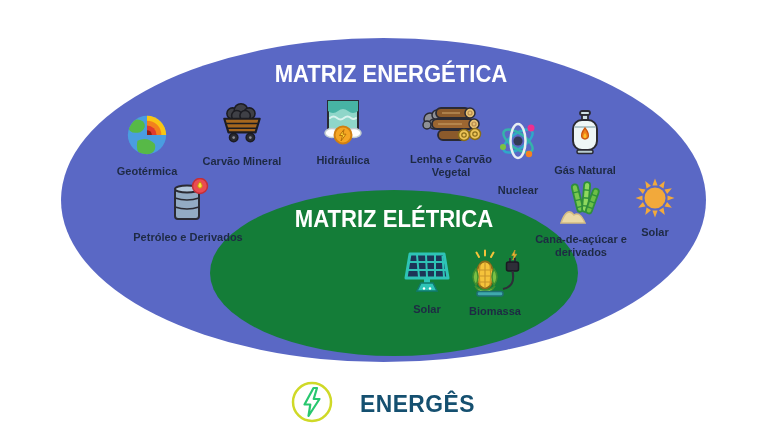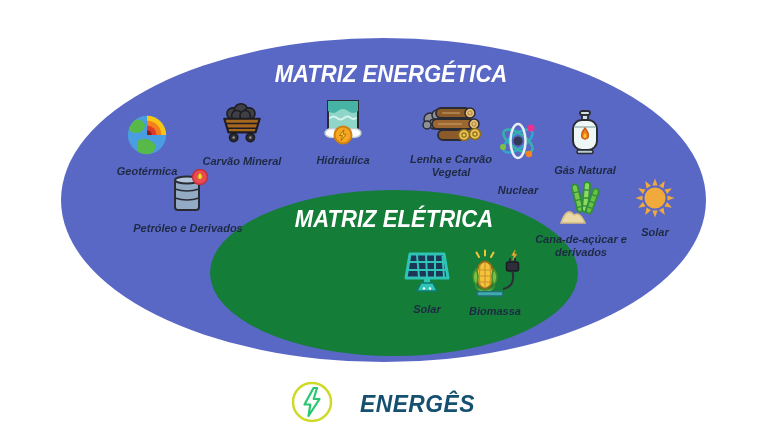--- a/index.html
+++ b/index.html
@@ -1,31 +1,31 @@
 <!DOCTYPE html>
 <html><head>
 <meta charset="utf-8">
 <style>
   html,body{margin:0;padding:0;background:#ffffff;}
   #canvas{position:relative;width:768px;height:432px;background:#ffffff;overflow:hidden;
-          font-family:"Liberation Sans",sans-serif;font-style:italic;}
+          font-family:"Liberation Sans",sans-serif;}
   .ellipse{position:absolute;border-radius:50%;}
   #outer-ellipse{left:61px;top:38px;width:645px;height:324px;background:#5a68c5;}
   #inner-ellipse{left:210px;top:190px;width:368px;height:166px;background:#147d38;}
   .matrix-title{position:absolute;text-align:center;color:#ffffff;font-weight:800;
                 font-size:24px;letter-spacing:0px;transform:scaleX(0.92);white-space:nowrap;}
   #title-energetica{left:91px;top:60px;width:600px;}
   #title-eletrica{left:194px;top:205px;width:400px;}
   .item{position:absolute;display:flex;flex-direction:column;align-items:center;
         transform:translateX(-50%);gap:3px;}
   .item .label{font-size:11px;font-weight:700;color:#1e2a44;text-align:center;line-height:1.2;}
   .w92{width:92px;} .w100{width:100px;} .w140{width:140px;white-space:nowrap;}
   .it-geo{left:147px;top:112px;} .it-coal{left:242px;top:100px;} .it-hydr{left:343px;top:99px;}
   .it-wood{left:451px;top:104px;} .it-nuke{left:518px;top:118px;gap:16px;} .it-gas{left:585px;top:109px;}
-  .it-oil{left:188px;top:169px;} .it-cane{left:581px;top:180px;} .it-sun{left:655px;top:177px;}
+  .it-oil{left:188px;top:178px;} .it-cane{left:581px;top:180px;} .it-sun{left:655px;top:177px;}
   .it-dam{left:273px;top:244px;} .it-wind{left:343px;top:246px;} .it-pan{left:427px;top:250px;}
   .it-bio{left:495px;top:248px;}
   #logo{position:absolute;left:0;right:0;top:381px;display:flex;align-items:center;
         justify-content:center;gap:24px;}
   #logo .brand{font-size:24px;font-weight:700;color:#155070;letter-spacing:0.5px;
                transform:scaleX(0.95);}
 </style>
 </head>
 <body>
 

